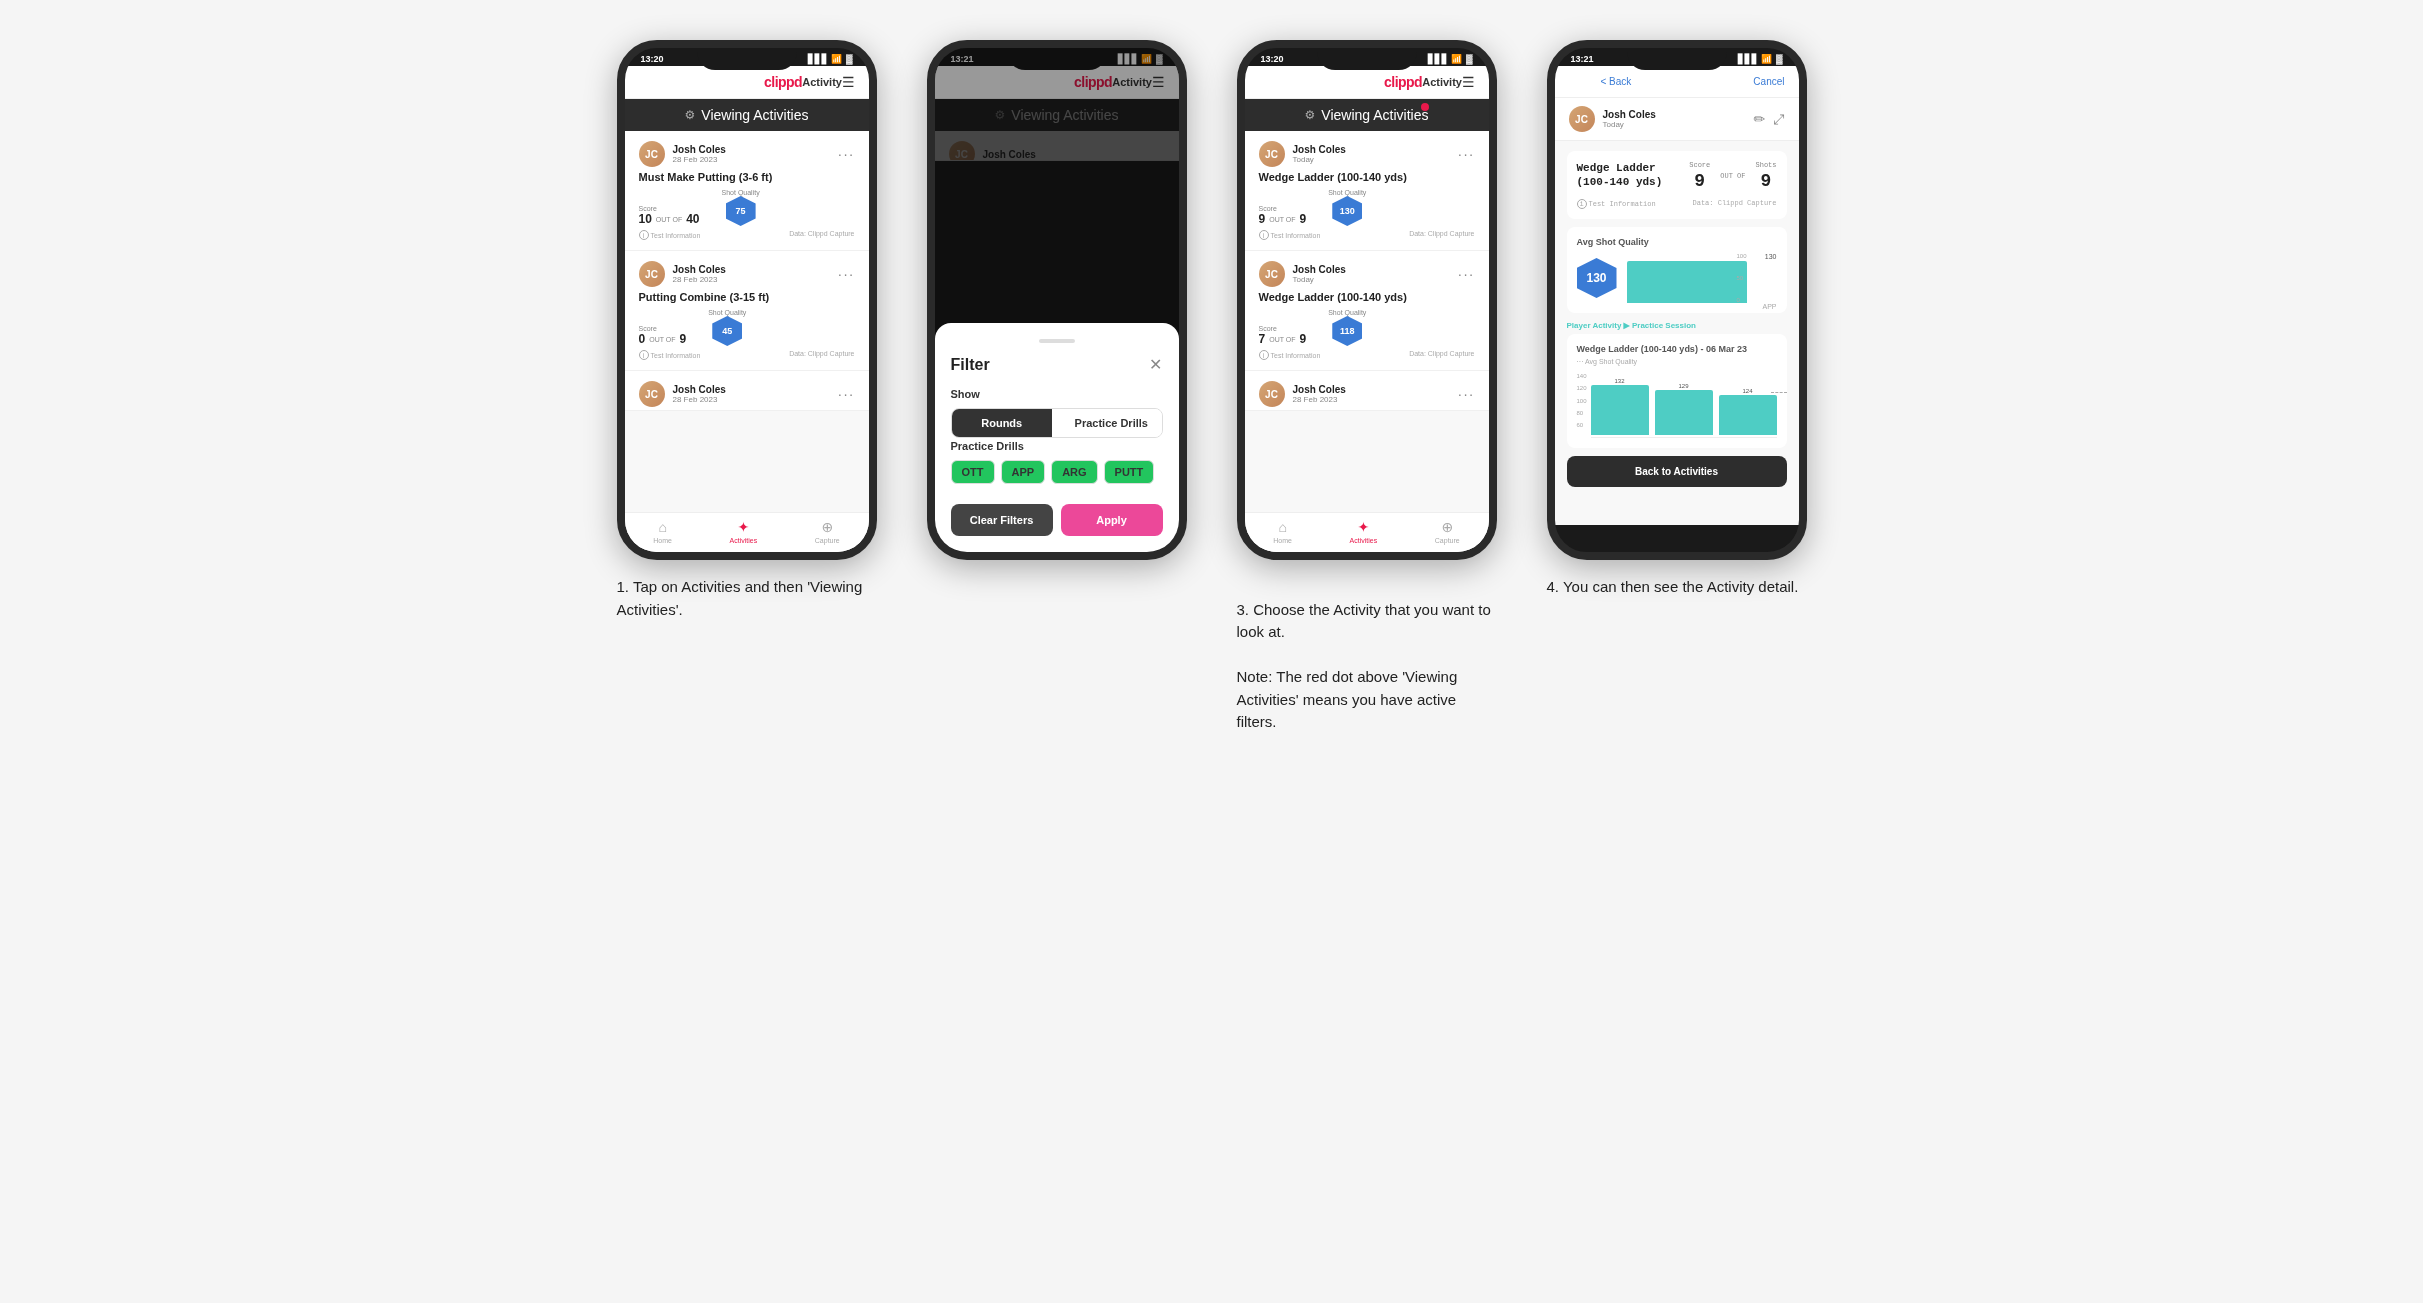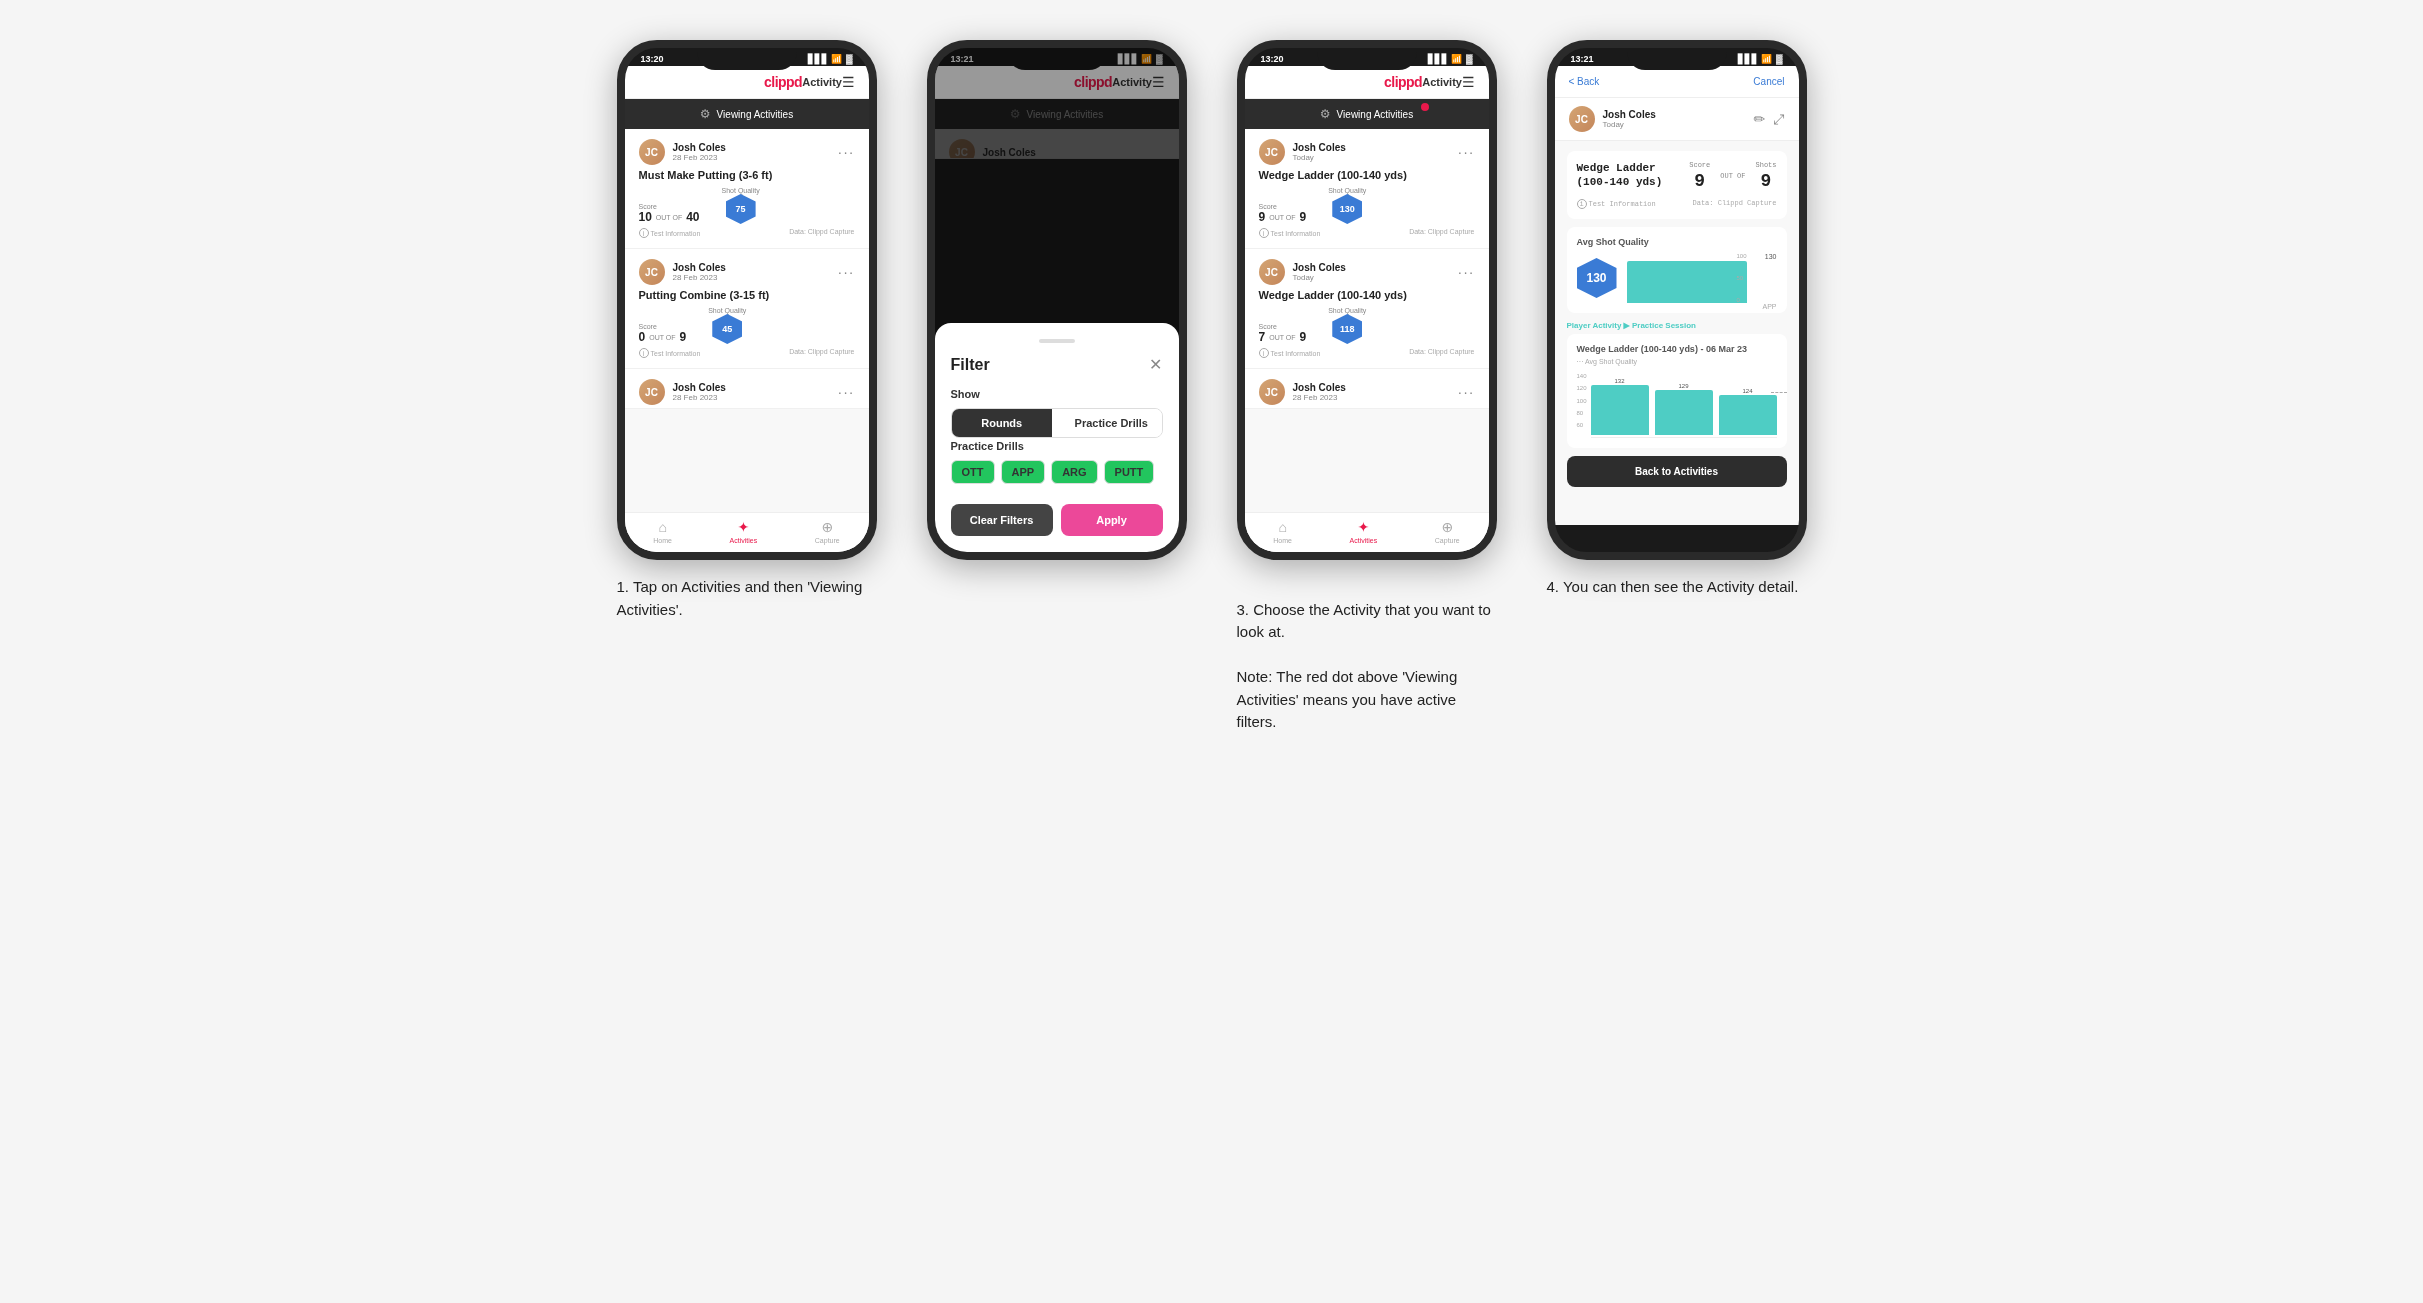--- a/index.html
+++ b/index.html
@@ -91,21 +91,21 @@
     .viewing-bar {
       background: #2d2d2d;
       display: flex;
       align-items: center;
       justify-content: center;
       gap: 6px;
       padding: 8px;
       position: relative;
     }
     .viewing-bar-text {
-      font-size: 10px;
+      font-size: 14px;
       color: #fff;
       font-weight: 500;
     }
     .viewing-bar-icon {
       font-size: 12px;
       color: #aaa;
     }
     .red-dot {
       position: absolute;
       top: 4px;
@@ -387,20 +387,21 @@
       justify-content: space-between;
       align-items: center;
       border-bottom: 1px solid #eee;
     }
     .back-link {
       font-size: 10px;
       color: #3a7bd5;
       display: flex;
       align-items: center;
       gap: 2px;
+      margin-left: 32px;
     }
     .cancel-link {
       font-size: 10px;
       color: #3a7bd5;
     }
     .detail-user-bar {
       background: #fff;
       padding: 8px 14px;
       display: flex;
       align-items: center;

